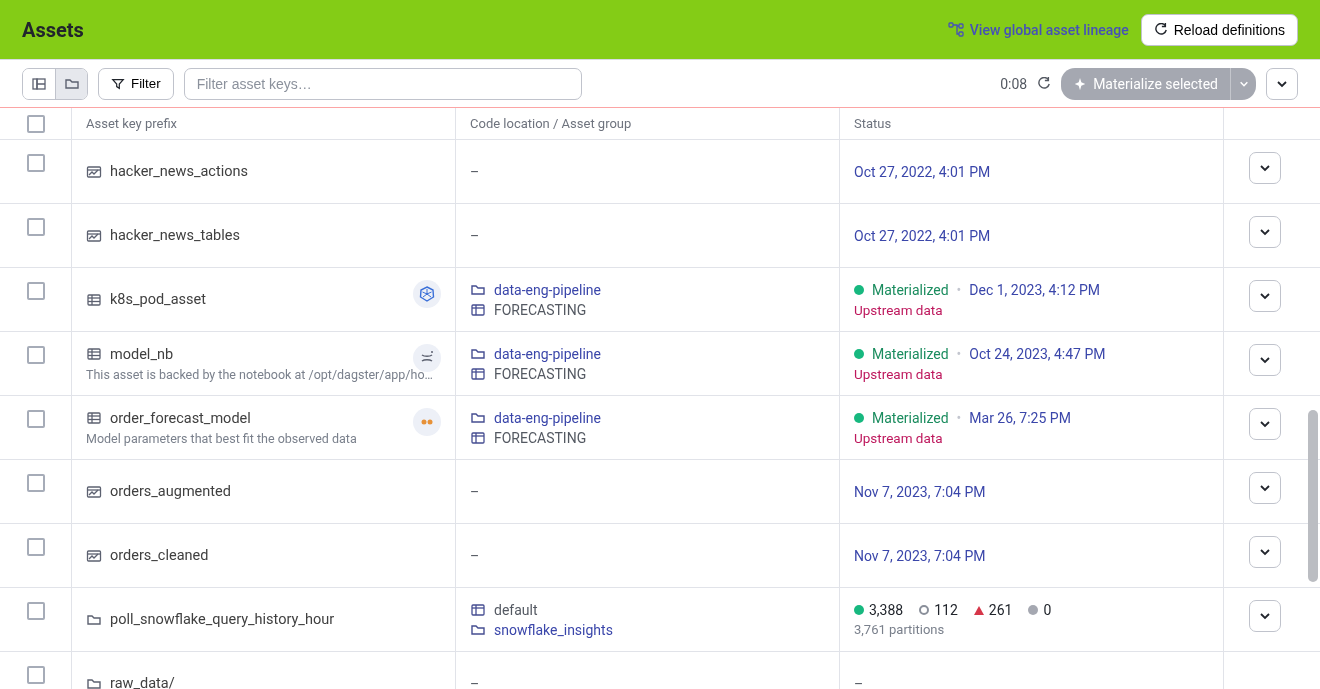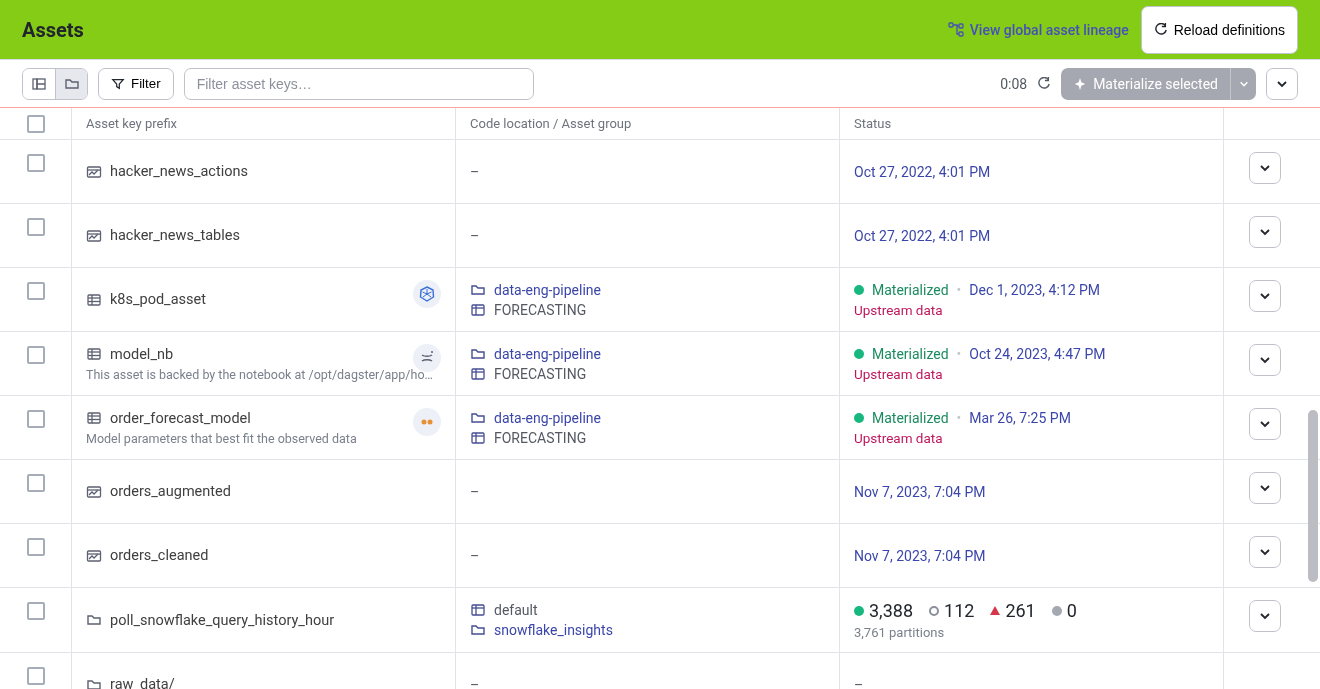--- a/index.html
+++ b/index.html
@@ -45,21 +45,21 @@
     .reload-btn {
       display: inline-flex;
       align-items: center;
       gap: 6px;
       border: 1px solid #c0c3cc;
       background: #fff;
       border-radius: 7px;
       padding: 6px 12px;
       font-size: 14px;
       cursor: pointer;
-      height: 48px;
+      height: 32px;
     }
     .toolbar {
       display: flex;
       justify-content: space-between;
       align-items: center;
       padding: 8px 22px 8px 22px;
       border-bottom: 1px solid #fca5a5;
       height: 48px;
     }
     .toolbar-left { display: flex; align-items: center; gap: 10px; }
@@ -89,33 +89,33 @@
       background: #fff;
       padding: 6px 12px;
       height: 32px;
       cursor: pointer;
     }
     .search-input {
       height: 32px;
       border: 1px solid #c0c3cc;
       border-radius: 7px;
       padding: 0 12px;
-      width: 350px;
+      width: 398px;
       font-size: 14px;
       outline: none;
     }
     .search-input::placeholder { color: #8b919c; }
     .timer { color: #545962; font-size: 14px; font-variant-numeric: tabular-nums; }
     .reload-icon-small { cursor: pointer; color: #545962; }
     .materialize-btn {
       display: inline-flex;
       align-items: center;
       background: #a5a8b1;
       color: #fff;
-      border-radius: 7px;
+      border-radius: 14px;
       height: 32px;
       overflow: hidden;
       cursor: not-allowed;
     }
     .materialize-main {
       display: inline-flex; align-items: center; gap: 6px;
       padding: 0 12px; height: 100%;
     }
     .materialize-caret {
       display: inline-flex; align-items: center; justify-content: center;
@@ -188,21 +188,21 @@
     .timestamp { color:#3a46aa; }
     .subtext { color:#be185d; font-size:13.5px;}
     .subtext-grey { color:#7a808c; font-size:13px;}
     .row-action {
       width:32px; height:32px; border:1px solid #c0c3cc; border-radius:7px;
       display:inline-flex; align-items:center; justify-content:center; cursor:pointer;
       background:#fff;
     }
     svg { display:block; }
     .icon-dark { color:#5c6170; }
-    .partition-counts span{ font-size:18px; color:#21252c; margin-right:8px; display:inline-flex; align-items:center; gap:5px;text-align:right;}
+    .partition-counts span{ font-size:14px; color:#21252c; margin-right:8px; display:inline-flex; align-items:center; gap:5px;text-align:right;}
     .scrollbar-track {
       position:absolute; right:2px; top:410px; width:10px; height:172px; background:#bbbdc2; border-radius:5px;
     }
   </style>
 </head>
 <body>
 
 <div class="header">
   <div class="header-title">Assets</div>
   <div class="header-actions">

